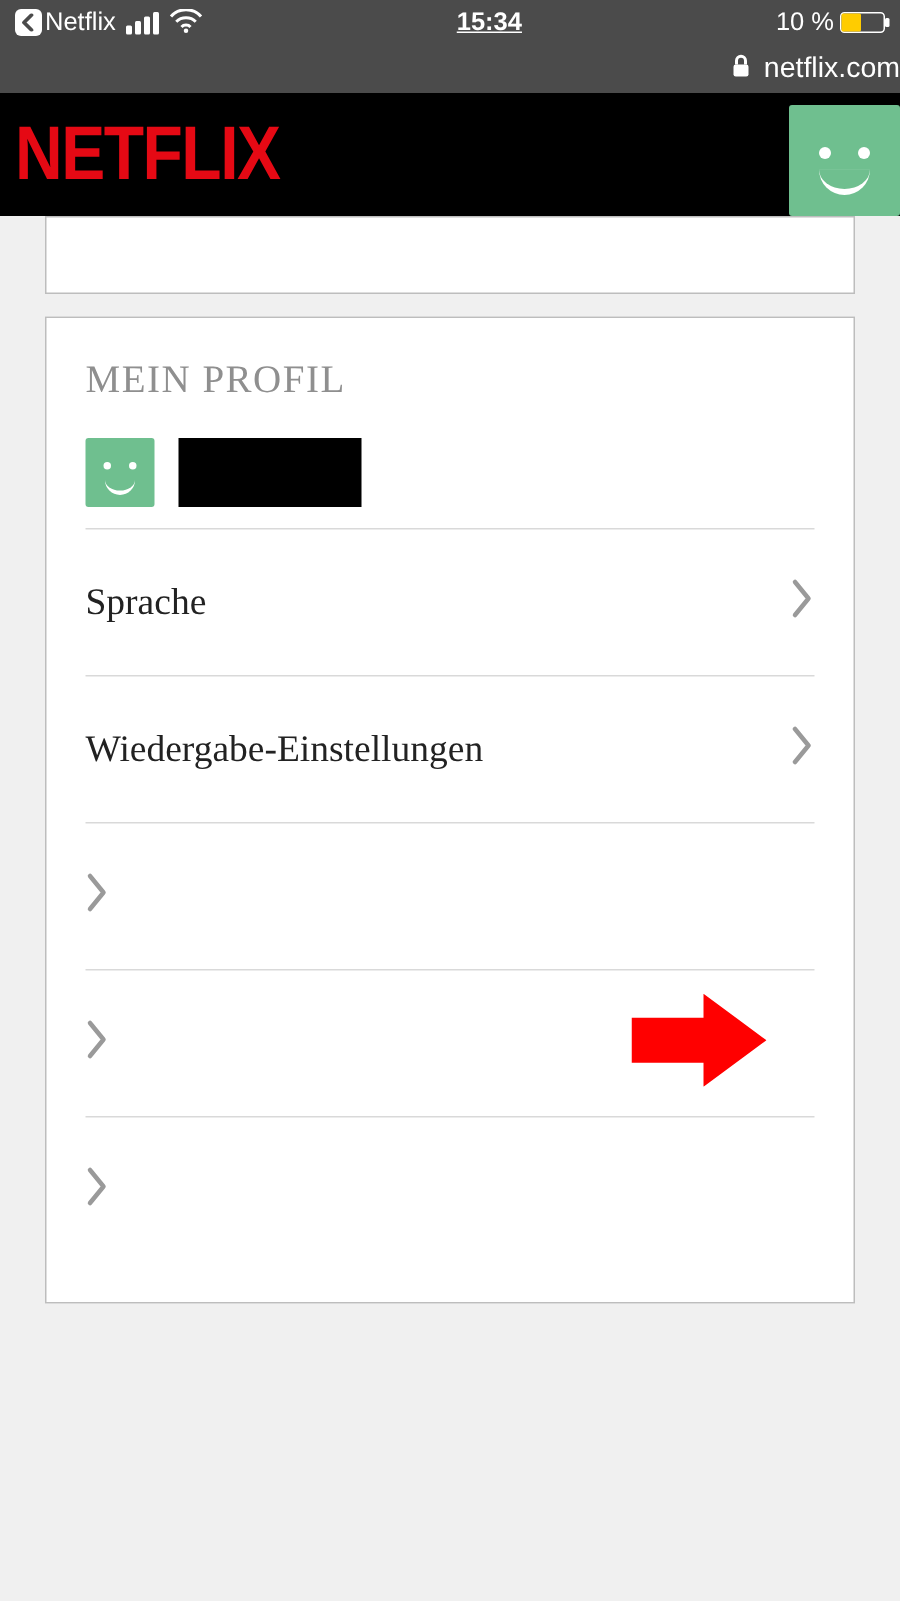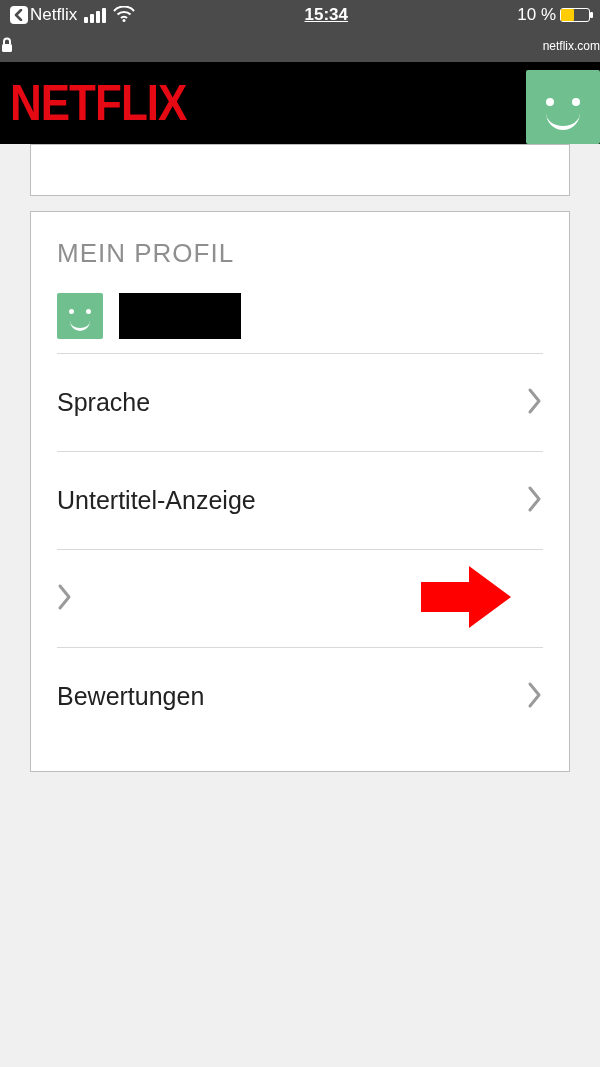--- a/index.html
+++ b/index.html
@@ -15,37 +15,37 @@
     .back-chevron { width: 18px; height: 18px; background:#fff; border-radius:4px; display:flex; align-items:center; justify-content:center; }
     .signal-bars { display:inline-flex; align-items:flex-end; gap:2px; }
     .signal-bars span { width:4px; background:#fff; display:inline-block; border-radius:1px; }
     .b1{height:6px}.b2{height:9px}.b3{height:12px}.b4{height:15px;background:rgba(255,255,255,.35)}
     .wifi-ic { font-size:18px; line-height:1; }
     .battery { width: 30px; height: 14px; border: 1.5px solid #fff; border-radius: 3px; position: relative; display:flex; align-items:center; }
     .battery:after { content:""; position:absolute; right:-4px; top:3px; width:3px; height:6px; background:#fff; border-radius:1px; }
     .battery-fill { height: 100%; width: 45%; background: #ffcc00; border-radius:1px; }
 
     
-    .url-bar { height: 32px; background: #4b4b4b; color: #fff; display: flex; align-items: center; justify-content: space-between; gap: 8px; font-size: 12px; }
+    .url-bar { height: 32px; background: #4b4b4b; color: #fff; display: flex; align-items: center; justify-content: flex-end; gap: 8px; font-size: 19px; }
     .lock-icon { font-size: 15px; }
 
     
     .nf-header { height: 82px; background: #000; display: flex; align-items: center; justify-content: space-between; padding-left: 10px; position: relative; }
     .nf-logo { color: #e50914; font-weight: 800; font-size: 44px; letter-spacing: -1px; font-family: Arial Black, Arial, sans-serif; transform: scaleY(1.15); }
     .avatar-box { width: 74px; height: 74px; background: #6fbf8f; position: relative; border-radius: 2px; align-self: flex-end; }
     .avatar-box .eyeL,.avatar-box .eyeR{position:absolute;width:8px;height:8px;background:#fff;border-radius:50%;top:28px}
     .avatar-box .eyeL{left:20px}.avatar-box .eyeR{right:20px}
     .avatar-box .smile{position:absolute;width:34px;height:17px;border:4px solid #fff;border-top:none;border-left:none;border-right:none;border-radius:0 0 20px 20px;bottom:14px;left:20px}
     .avatar-sm { width: 46px; height: 46px; background: #6fbf8f; position: relative; border-radius: 2px; flex-shrink:0; }
     .avatar-sm .eyeL,.avatar-sm .eyeR{position:absolute;width:5px;height:5px;background:#fff;border-radius:50%;top:16px}
     .avatar-sm .eyeL{left:12px}.avatar-sm .eyeR{right:12px}
     .avatar-sm .smile{position:absolute;width:20px;height:10px;border:3px solid #fff;border-top:none;border-left:none;border-right:none;border-radius:0 0 14px 14px;bottom:8px;left:13px}
 
     
-    .content { padding: 0 30px; }
+    .content { padding: 0 30px; font-family: Liberation Serif, serif; }
     .card { background: #fff; border: 1.5px solid #bdbdbd; }
     .card-top { height: 52px; }
     .card-main { margin-top: 15px; padding: 26px; }
     .hidden-text { color:#000; font-size:22px; padding-left:34px; padding-top:0px; position:relative; top:-2px; visibility:hidden; }
 
     .section-title { color: #8f8f8f; font-size: 26px; letter-spacing: 1px; }
     .profile-row { display:flex; align-items:center; gap: 16px; margin-top: 24px; margin-bottom: 6px; }
     .profile-name-blk { width: 122px; height: 46px; background:#000; }
 
     .menu-list { margin-top: 14px; text-align: center; }
@@ -131,36 +131,40 @@
     </div>
 
     <div class="menu-list">
       <div class="menu-item">
         <span class="menu-label">Sprache</span>
         <span class="chevron"><svg viewBox="0 0 16 28">
               <path d="M3 3 L12 14 L3 25" stroke="currentColor" stroke-width="3" fill="none" stroke-linecap="round" stroke-linejoin="round"></path>
             </svg></span>
       </div>
       <div class="menu-item">
-        <span class="menu-label">Untertitel-Anzeige</span>
+        <span class="menu-label">Wiedergabe-Einstellungen</span>
+        <span class="chevron"><svg viewBox="0 0 16 28">
+              <path d="M3 3 L12 14 L3 25" stroke="currentColor" stroke-width="3" fill="none" stroke-linecap="round" stroke-linejoin="round"></path>
+            </svg></span>
+      </div>
+      <div class="menu-item">
         <span class="chevron"><svg viewBox="0 0 16 28">
               <path d="M3 3 L12 14 L3 25" stroke="currentColor" stroke-width="3" fill="none" stroke-linecap="round" stroke-linejoin="round"></path>
             </svg></span>
       </div>
       <div class="menu-item">
         <span class="chevron"><svg viewBox="0 0 16 28">
               <path d="M3 3 L12 14 L3 25" stroke="currentColor" stroke-width="3" fill="none" stroke-linecap="round" stroke-linejoin="round"></path>
             </svg></span>
         <span class="red-arrow">
           <svg width="90" height="62" viewBox="0 0 90 62">
               <polygon points="0,16 48,16 48,0 90,31 48,62 48,46 0,46" fill="#ff0000"></polygon>
             </svg>
         </span>
       </div>
       <div class="menu-item">
-        <span class="menu-label">Bewertungen</span>
         <span class="chevron"><svg viewBox="0 0 16 28">
               <path d="M3 3 L12 14 L3 25" stroke="currentColor" stroke-width="3" fill="none" stroke-linecap="round" stroke-linejoin="round"></path>
             </svg></span>
       </div>
     </div>
   </div>
 </div>
 
 </body></html>

